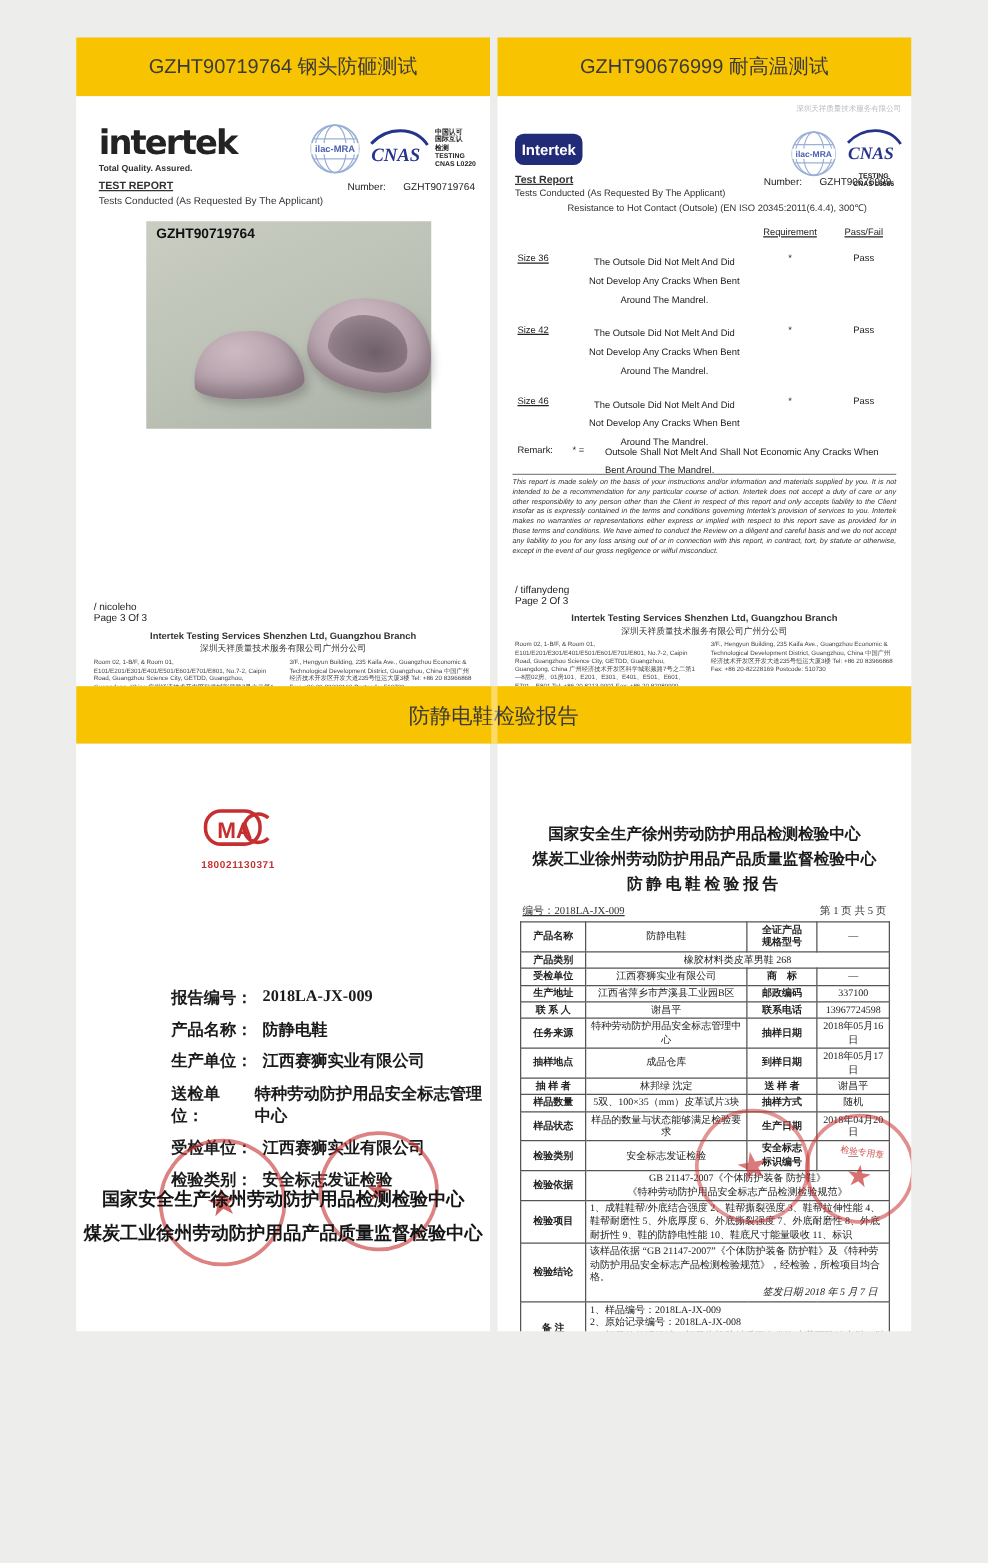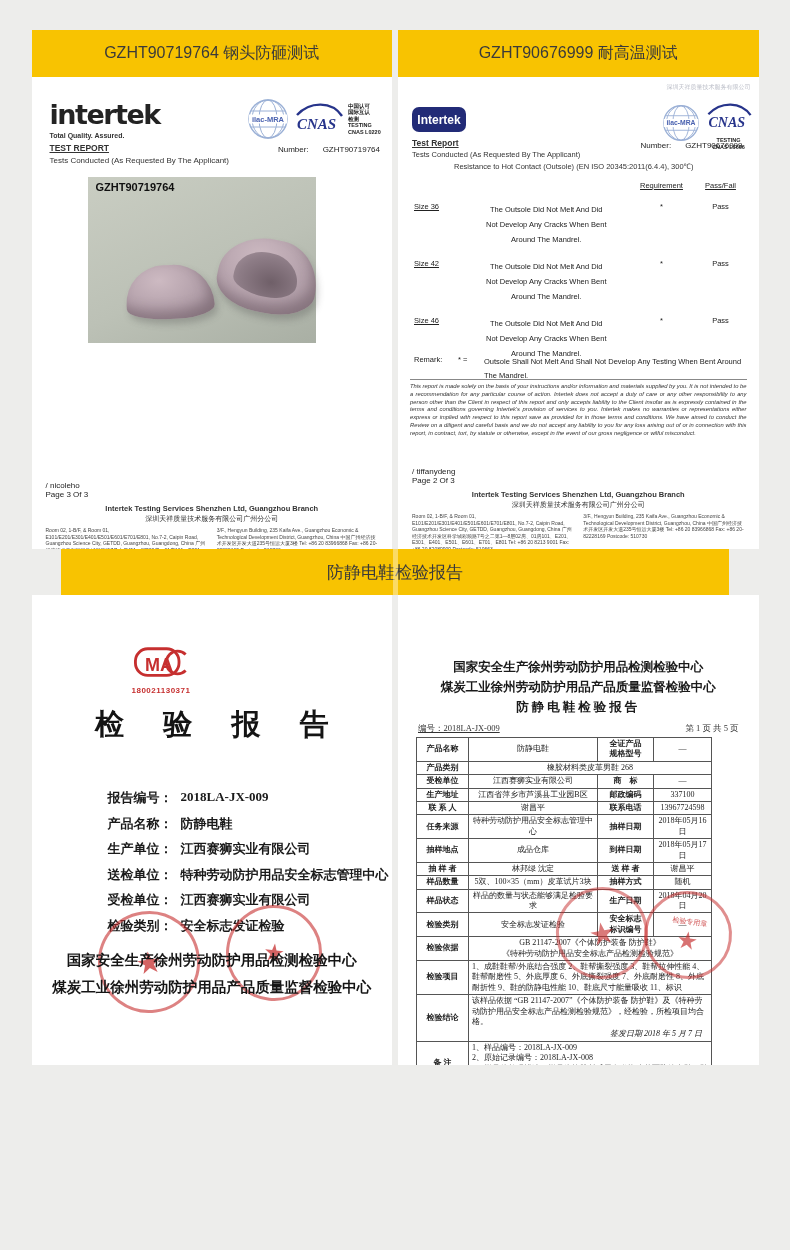--- a/index.html
+++ b/index.html
@@ -7,21 +7,21 @@
   body{ width:790px; height:1250px; margin:0; background:var(--bg);
         font-family:"Liberation Sans", sans-serif; color:var(--ink); overflow:hidden;}
   .page{ width:790px; height:1250px; position:relative;}
 
   
   .hero{ text-align:center; padding-top:56px;}
   .hero h1{ font-size:46px; font-weight:bold; color:#3b3b3b; letter-spacing:2px;}
   .hero p{ font-size:20px; color:#4d4d4d; margin-top:16px;}
 
   
-  .band{ width:727px; margin:0 auto; display:flex; gap:6px;}
+  .band{ width:668px; margin:0 auto; display:flex; gap:6px;}
   .band.bars{ margin-top:30px;}
   .bar{ flex:1; height:47px; background:var(--yellow); color:#3a3a3a; font-size:16px;
         display:flex; align-items:center; justify-content:center;}
   .docs-row .doc{ flex:1; background:#fff; position:relative; overflow:hidden;}
   .h1r .doc{ height:472px;} .h2r .doc{ height:470px;}
   .midbar{ width:668px; margin:0 auto; height:46px; background:var(--yellow); position:relative;
            display:flex; align-items:center; justify-content:center; font-size:17px; color:#3a3a3a;}
   .mid-divider{ position:absolute; left:50%; top:0; bottom:0; width:5px; margin-left:-2px;
                 background:rgba(255,255,255,.4);}
 
@@ -245,21 +245,21 @@
 Not Develop Any Cracks When Bent
 Around The Mandrel.</span>
               <span class="c">*</span>
               <span class="c">Pass</span>
             </div>
           </div>
       </div>
       <div class="dh-remark">
         <span class="rl">Remark:</span>
         <span class="rk">* =</span>
-        <span class="rt">Outsole Shall Not Melt And Shall Not Develop Any Testing When Bent Around The Mandrel.</span>
+        <span class="rt">Outsole Shall Not Melt And Shall Not Economic Any Cracks When Bent Around The Mandrel.</span>
       </div>
       <div class="dh-disclaimer">This report is made solely on the basis of your instructions and/or information and materials supplied by you. It is not intended to be a recommendation for any particular course of action. Intertek does not accept a duty of care or any other responsibility to any person other than the Client in respect of this report and only accepts liability to the Client insofar as is expressly contained in the terms and conditions governing Intertek's provision of services to you. Intertek makes no warranties or representations either express or implied with respect to this report save as provided for in those terms and conditions. We have aimed to conduct the Review on a diligent and careful basis and we do not accept any liability to you for any loss arising out of or in connection with this report, in contract, tort, by statute or otherwise, except in the event of our gross negligence or wilful misconduct.</div>
       <div class="doc-footer dh-footer">
         <div class="f-sig-row">
           <span>/ tiffanydeng</span>
           <span>Page 2 Of 3</span>
         </div>
         <div class="f-company">Intertek Testing Services Shenzhen Ltd, Guangzhou Branch</div>
         <div class="f-company-cn">深圳天祥质量技术服务有限公司广州分公司</div>
         <div class="f-addrs">
@@ -279,21 +279,20 @@
 
     <section class="doc" id="doc-cert">
       <div class="cma">
         <svg width="58" height="36" viewBox="0 0 60 38">
           <rect x="3" y="4" width="46" height="28" rx="13" fill="none" stroke="#c62f2f" stroke-width="3"></rect>
           <path d="M56 10 a12 12 0 1 0 0 17" fill="none" stroke="#c62f2f" stroke-width="3"></path>
           <text x="13" y="27" font-size="19" font-weight="bold" fill="#c62f2f" font-family="Liberation Sans, sans-serif">MA</text>
         </svg>
         <div class="cma-num">180021130371</div>
       </div>
-      <div class="cert-title">检 验 报 告</div>
       <div class="cert-fields">
 
           <div class="cert-row">
             <span class="cl">报告编号：</span>
             <span class="cv">2018LA-JX-009</span>
           </div>
 
           <div class="cert-row">
             <span class="cl">产品名称：</span>
             <span class="cv">防静电鞋</span>

